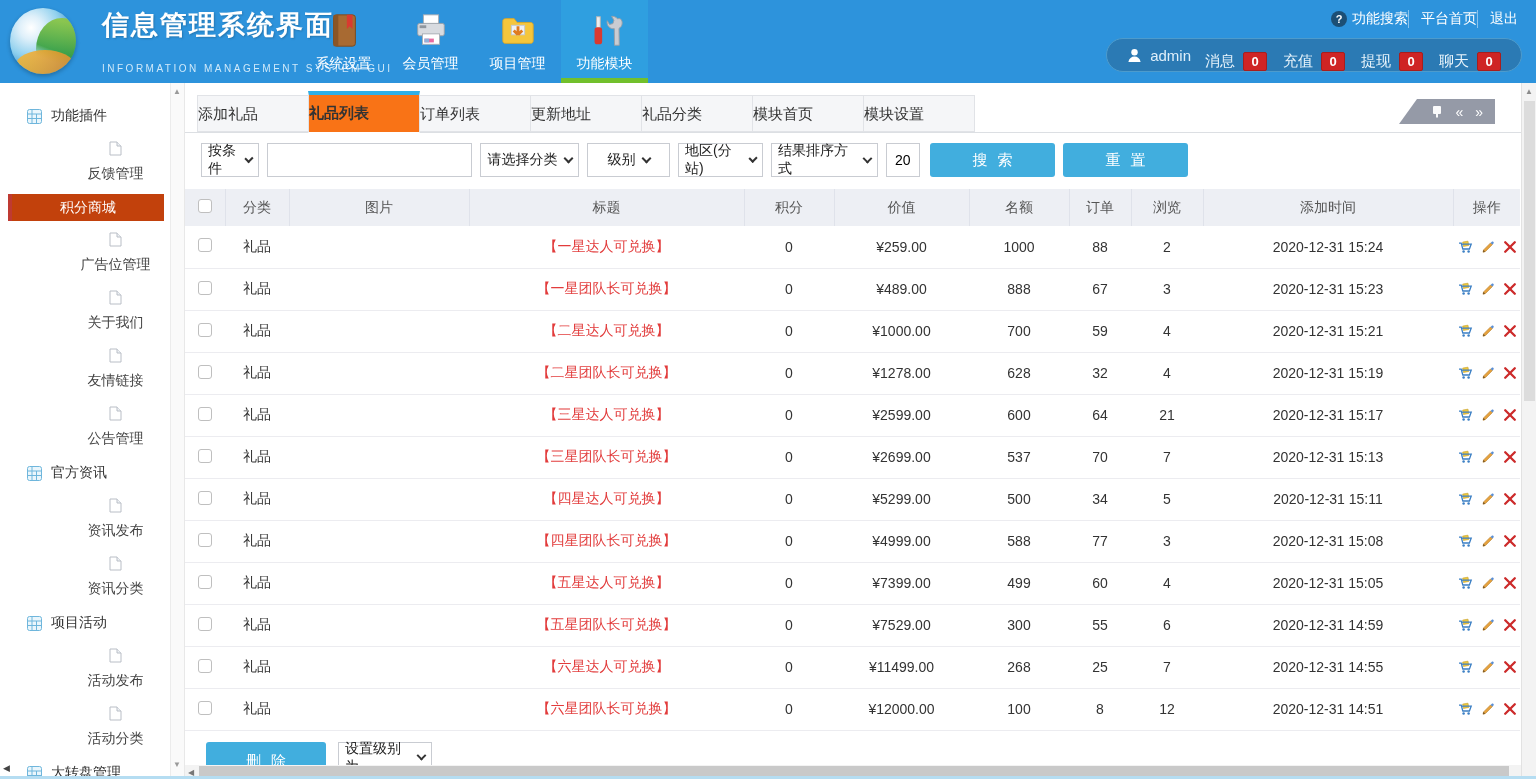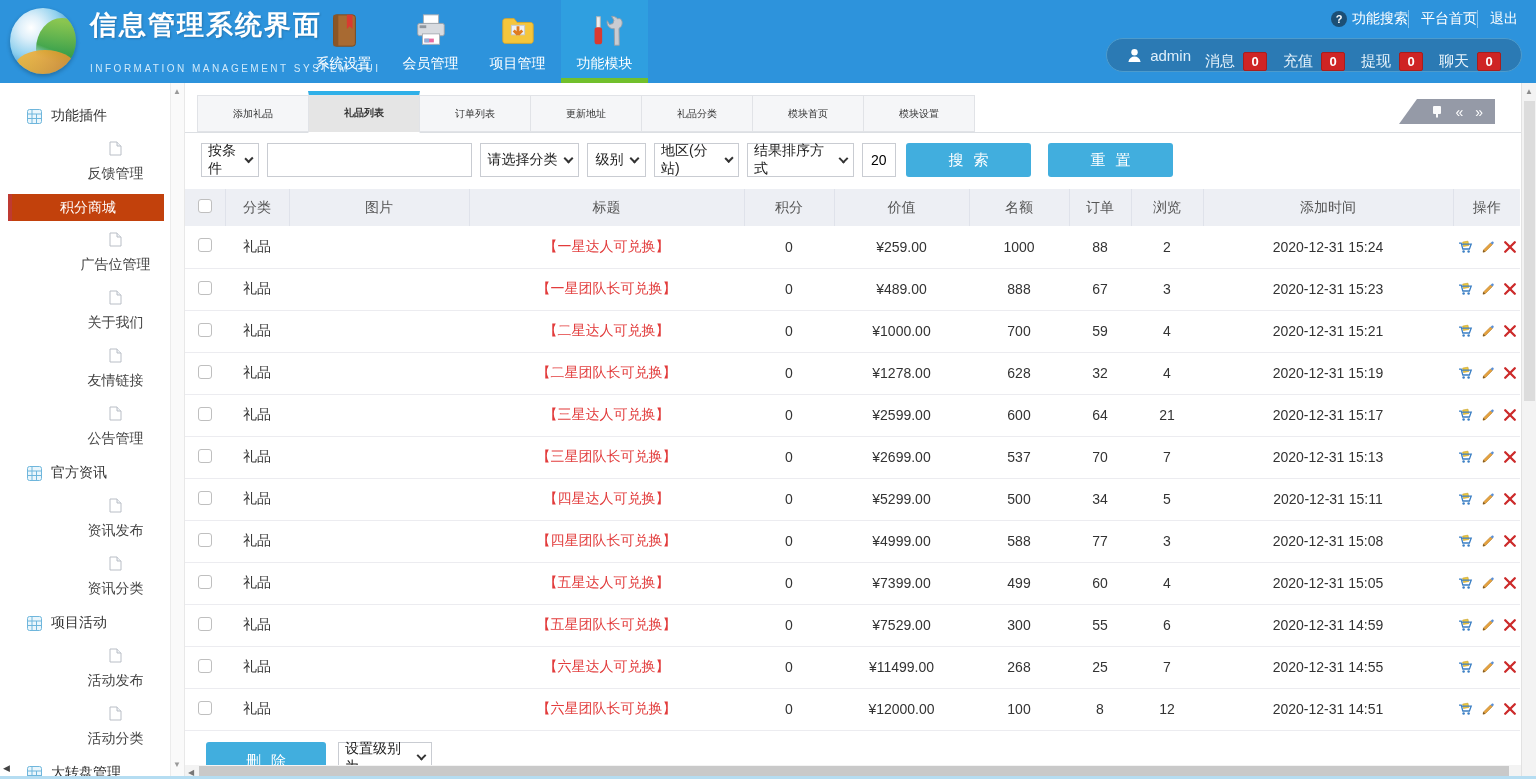--- a/index.html
+++ b/index.html
@@ -1,21 +1,21 @@
 <!DOCTYPE html>
 <html><head>
 <meta charset="utf-8">
 <style>
   * { margin:0; padding:0; box-sizing:border-box; }
   html,body { width:1536px; height:779px; overflow:hidden; }
   body { font-family:"Liberation Sans","DejaVu Sans",sans-serif; background:#fff; position:relative; color:#333; }
 
   
   .header { position:absolute; left:0; top:0; width:1536px; height:83px; background:#2d93dc; }
-  .logo-wrap { position:absolute; left:10px; top:7px; display:flex; align-items:center; gap:14px; }
+  .logo-wrap { position:absolute; left:10px; top:7px; display:flex; align-items:center; gap:26px; }
   .globe { width:66px; height:66px; border-radius:50%; background:
     radial-gradient(circle at 32% 30%, #ffffff 0%, #dff0fa 18%, #8fd0ee 45%, #2e86c8 75%, #1b6aa8 100%); position:relative; overflow:hidden; box-shadow:0 2px 4px rgba(0,0,0,.25); }
   .globe:before { content:""; position:absolute; right:-12px; top:10px; width:52px; height:62px; border-radius:50%; background:linear-gradient(200deg,#8cc63f 15%,#3aa13c 55%, transparent 70%); opacity:.9; }
   .globe:after { content:""; position:absolute; left:6px; bottom:-6px; width:58px; height:30px; border-radius:50%; background:linear-gradient(90deg,#f7b52c, #e8912c); opacity:.85; }
   .title-block { display:flex; flex-direction:column; }
   .app-title { font-size:27px; font-weight:bold; color:#fff; text-shadow:1px 1px 2px rgba(0,0,0,.2); letter-spacing:2px; }
   .app-subtitle { font-size:10px; color:#cfe9fa; letter-spacing:2.5px; margin-top:20px; }
 
   .nav { position:absolute; left:300px; top:0; height:83px; display:flex; }
   .nav-item { width:87px; height:83px; display:flex; flex-direction:column; align-items:center; justify-content:center; gap:4px; color:#fff; font-size:14px; cursor:pointer; position:relative; }
@@ -41,22 +41,22 @@
   .side-list { padding-top:16px;text-align:center; }
   .side-group { display:flex; align-items:center; gap:9px; padding:8px 0 8px 27px; font-size:14px; color:#333; }
   .side-item { display:flex; align-items:center; gap:9px; padding:8px 0 8px 47px; font-size:14px; color:#444; cursor:pointer;flex-direction:column; }
   .side-item.active { margin:3px 20px 3px 8px; padding:12px; height:27px; background:#c2410c; border-left:4px solid #bf3a32; color:#fff; justify-content:center; }
   .ic { display:inline-flex; align-items:center; justify-content:center; }
 
   
   .main { position:absolute; left:184px; top:83px; width:1337px; height:696px; background:#fff; border-left:1px solid #e8e8e8; overflow:hidden; }
 
   .tabbar { display:flex; align-items:flex-end; height:50px; padding-left:12px; border-bottom:1px solid #dcdfe3; position:relative; margin-top:0; }
-  .tab { width:112px; height:37px; line-height:35px; text-align:center; background:#f5f6f8; border:1px solid #e1e3e7; margin-right:-1px; font-size:10px; color:#333; cursor:pointer; }
-  .tab.active { height:42px; line-height:36px; background:#e5e5e5; border-top:4px solid #2fb0e8; border-bottom:1px solid #fff; margin-bottom:-1px; font-weight:bold; z-index:2; }
+  .tab { width:112px; height:37px; line-height:35px; text-align:left; background:#f5f6f8; border:1px solid #e1e3e7; margin-right:-1px; font-size:15px; color:#333; cursor:pointer; }
+  .tab.active { height:42px; line-height:36px; background:#f97316; border-top:4px solid #2fb0e8; border-bottom:1px solid #fff; margin-bottom:-1px; font-weight:bold; z-index:2; }
   .tab-pager { position:absolute; right:26px; top:16px; width:96px; height:25px; background:#959aa7; clip-path:polygon(18px 0,100% 0,100% 100%,0 100%); display:flex; align-items:center; justify-content:flex-end; gap:12px; padding-right:12px; color:#fff; font-size:14px; }
   .tab-pager .pg { cursor:pointer; }
 
   .filters { display:flex; align-items:center; gap:8px; padding:10px 0 10px 16px; }
   .sel { display:flex; align-items:center; justify-content:center; gap:7px; border:1px solid #c9ccd2; background:#fff; height:34px; font-size:14px; color:#222; cursor:pointer; padding:0 6px; }
   .chev { width:7px; height:7px; border-right:2px solid #333; border-bottom:2px solid #333; transform:rotate(45deg); margin-top:-4px; }
   .txt-input { border:1px solid #c9ccd2; height:34px; font-size:14px; padding:0 8px; outline:none; font-family:inherit; }
   .btn { border:none; height:34px; background:#41aede; color:#fff; font-size:15px; letter-spacing:10px; text-indent:10px; border-radius:3px; cursor:pointer; font-family:inherit; }
 
   table.grid { border-collapse:collapse; table-layout:fixed; width:1335px; margin-top:2px; }
@@ -365,35 +365,35 @@
   <div class="filters">
     <div class="sel" style="width:58px">
       <span>按条件</span>
         <span class="chev"></span>
     </div>
     <input class="txt-input" style="width: 205px;" value="">
     <div class="sel" style="width:99px">
       <span>请选择分类</span>
         <span class="chev"></span>
     </div>
-    <div class="sel" style="width:59px">
+    <div class="sel" style="width:83px">
       <span>级别</span>
         <span class="chev"></span>
     </div>
     <div class="sel" style="width:85px">
       <span>地区(分站)</span>
         <span class="chev"></span>
     </div>
     <div class="sel" style="width:107px">
       <span>结果排序方式</span>
         <span class="chev"></span>
     </div>
     <input class="txt-input" style="width: 34px; text-align: left;" value="20">
     <button class="btn" style="width:125px;margin-left:2px">搜索</button>
-    <button class="btn" style="width:125px;margin-left:9px">重置</button>
+    <button class="btn" style="width:125px;">重置</button>
   </div>
 
   <table class="grid">
     <colgroup id="cols">
         <col style="width: 40px;">
         <col style="width: 64px;">
         <col style="width: 180px;">
         <col style="width: 275px;">
         <col style="width: 90px;">
         <col style="width: 135px;">

